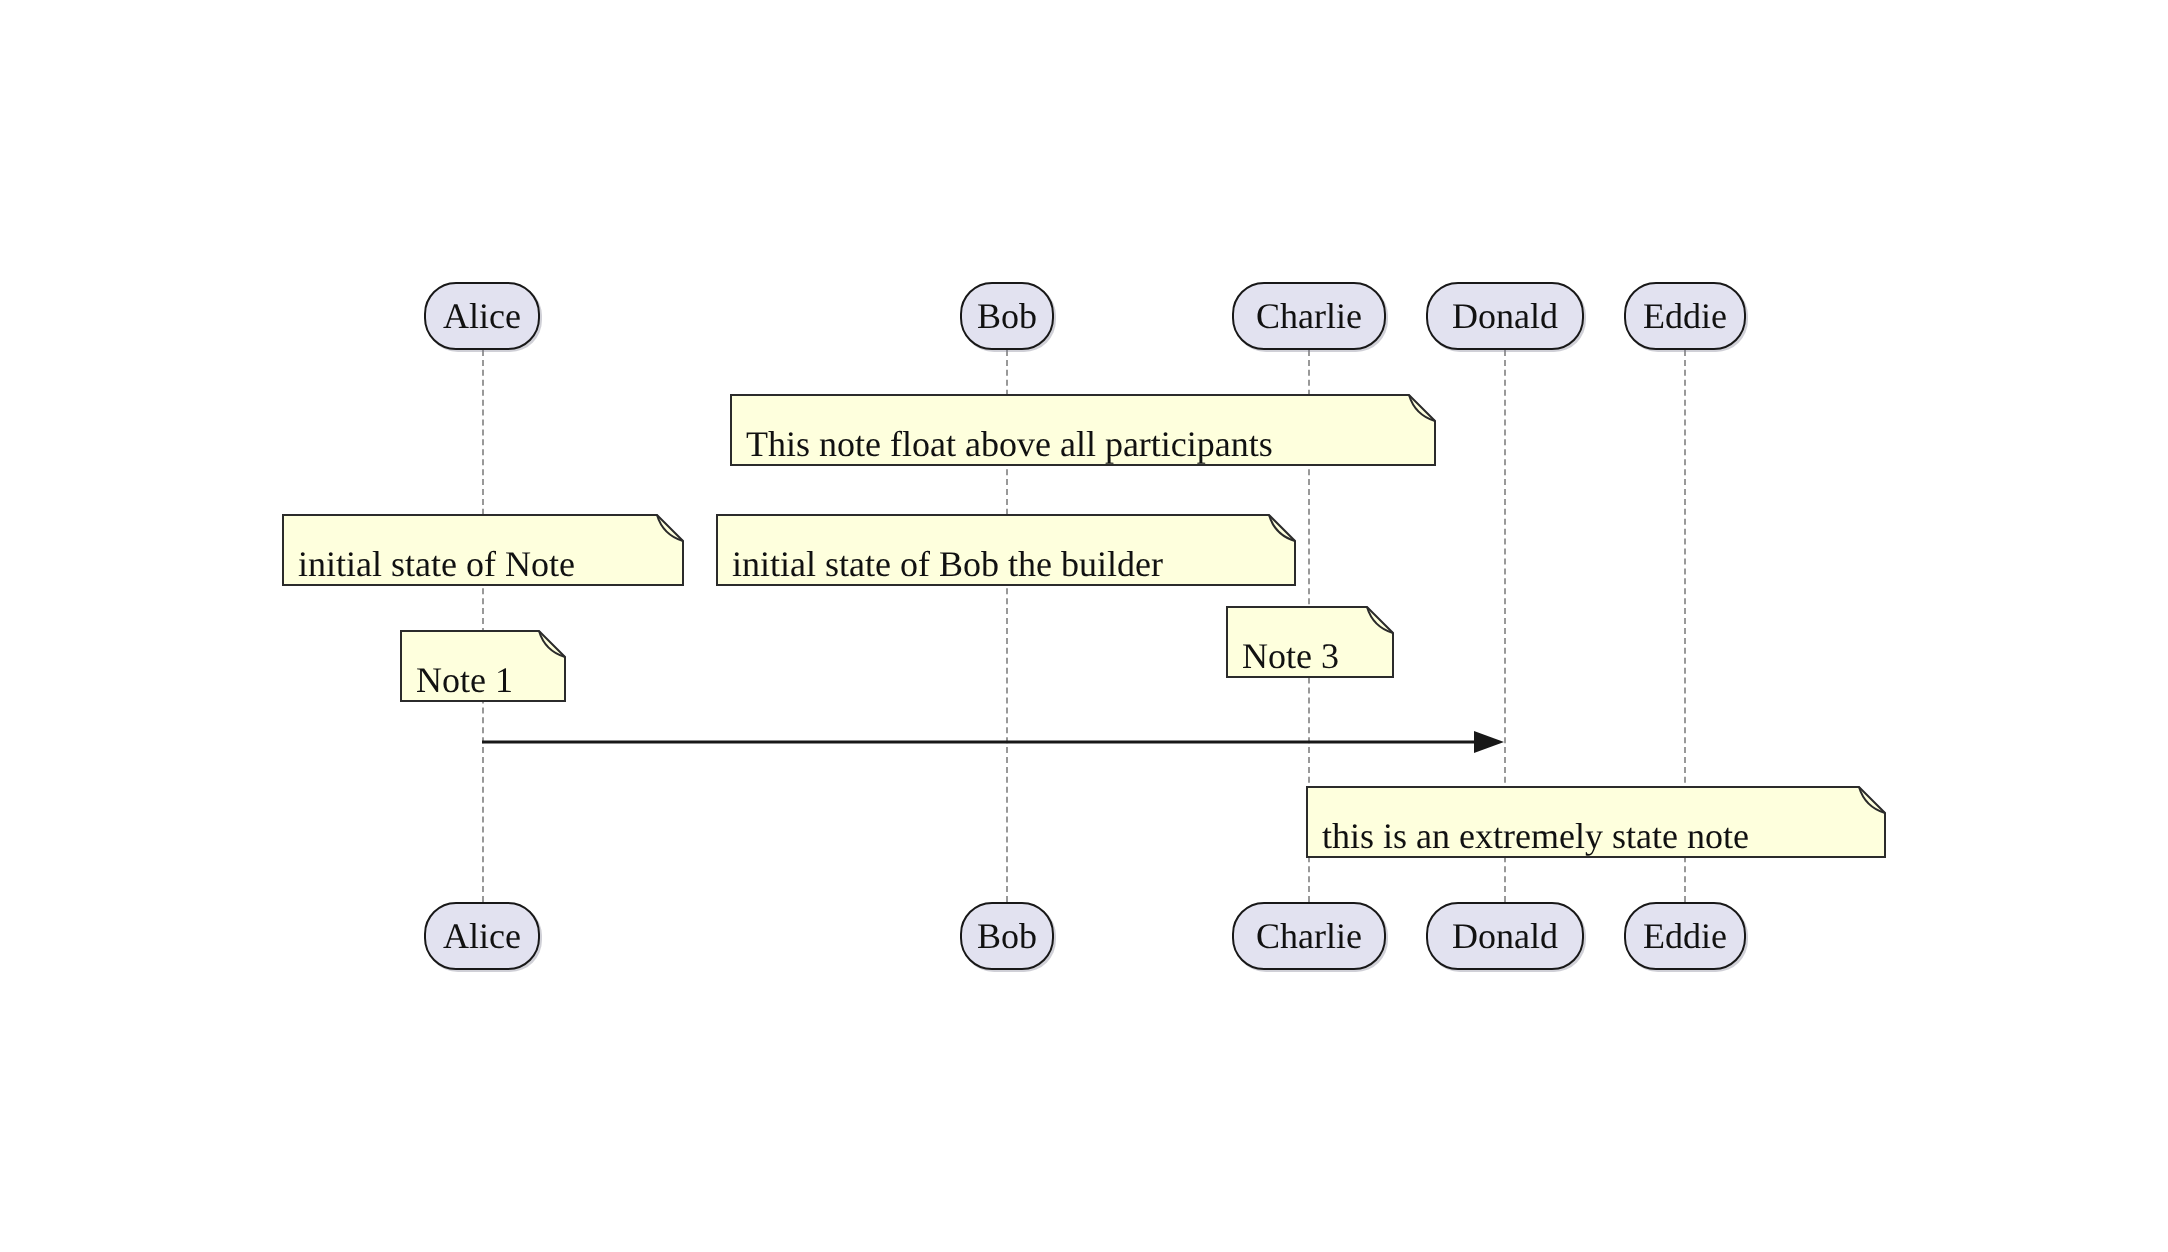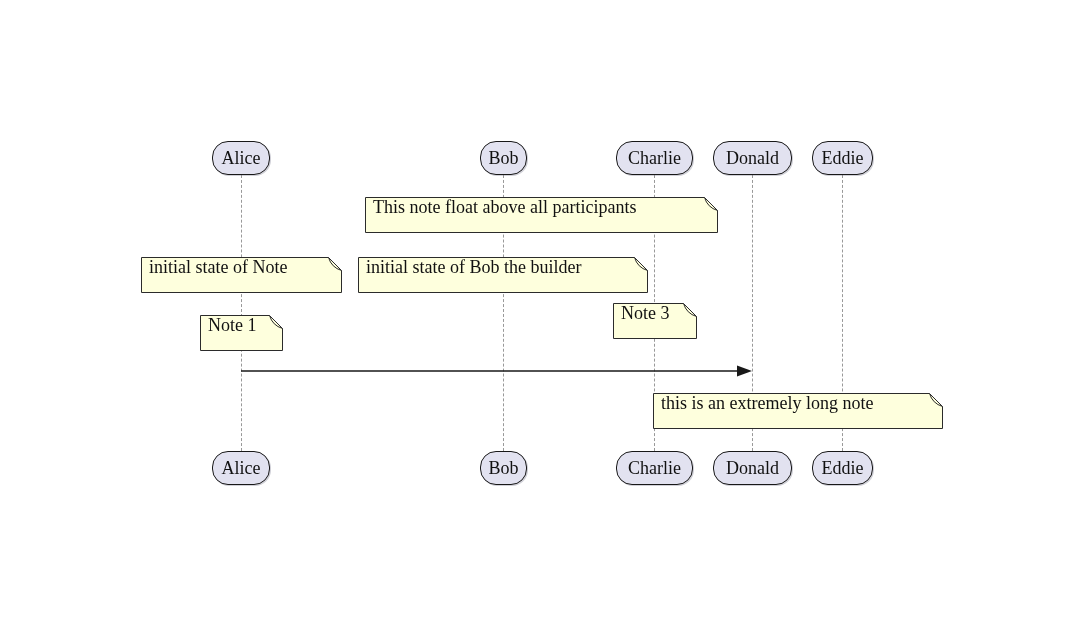--- a/index.html
+++ b/index.html
@@ -33,21 +33,21 @@
     font-size: 18px;
     z-index: 2;
     box-shadow: 1px 1px 0 rgba(120,120,140,0.35);
   }
   .note {
     position: absolute;
     box-sizing: border-box;
     height: 36px;
     z-index: 3;
     display: flex;
-    align-items: flex-start;
+    align-items: flex-end;
   }
   .note .note-bg {
     position: absolute;
     left: 0; top: 0;
     z-index: 0;
   }
   .note .note-text {
     position: relative;
     z-index: 1;
     padding-left: 8px;
@@ -143,16 +143,16 @@
         <path d="M0.5 0.5 L70.5 0.5 L83.5 13.5 L83.5 35.5 L0.5 35.5 Z" fill="#FEFFDD" stroke="#2b2b2b" stroke-width="1"></path>
         <path d="M70.5 0.5 Q73.5 10.5 83.5 13.5" fill="none" stroke="#2b2b2b" stroke-width="1"></path>
       </svg>
     <span class="note-text">Note 3</span>
   </div>
   <div class="note" style="left:653px; top:393px; width:290px;">
       <svg width="290" height="36" viewBox="0 0 290 36" class="note-bg">
         <path d="M0.5 0.5 L276.5 0.5 L289.5 13.5 L289.5 35.5 L0.5 35.5 Z" fill="#FEFFDD" stroke="#2b2b2b" stroke-width="1"></path>
         <path d="M276.5 0.5 Q279.5 10.5 289.5 13.5" fill="none" stroke="#2b2b2b" stroke-width="1"></path>
       </svg>
-    <span class="note-text">this is an extremely long note</span>
+    <span class="note-text">this is an extremely state note</span>
   </div>
 
 </div>
 
 </body></html>

